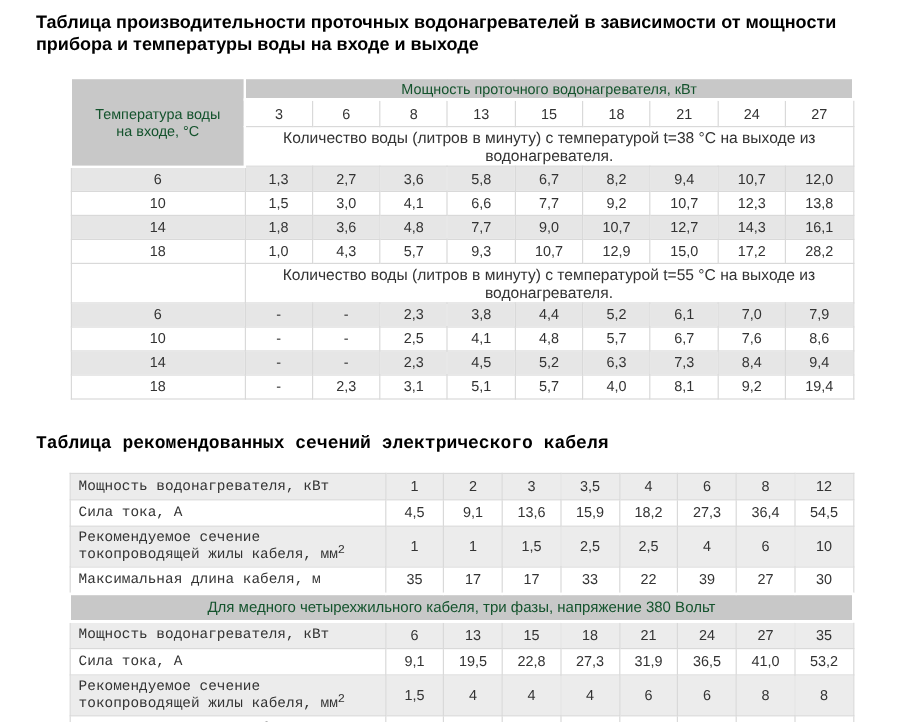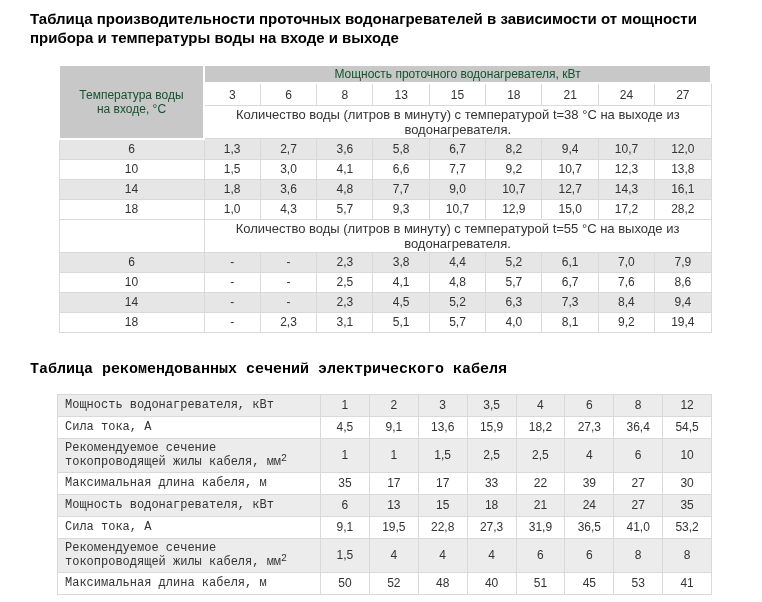--- a/index.html
+++ b/index.html
@@ -231,20 +231,23 @@
         <td class="lbl">Максимальная длина кабеля, м</td>
         <td>35</td>
         <td>17</td>
         <td>17</td>
         <td>33</td>
         <td>22</td>
         <td>39</td>
         <td>27</td>
         <td>30</td>
       </tr>
+      <tr>
+        <td class="sec" colspan="9">Для медного четырехжильного кабеля, три фазы, напряжение 380 Вольт</td>
+      </tr>
       <tr class="stripe">
         <td class="lbl">Мощность водонагревателя, кВт</td>
         <td>6</td>
         <td>13</td>
         <td>15</td>
         <td>18</td>
         <td>21</td>
         <td>24</td>
         <td>27</td>
         <td>35</td>

